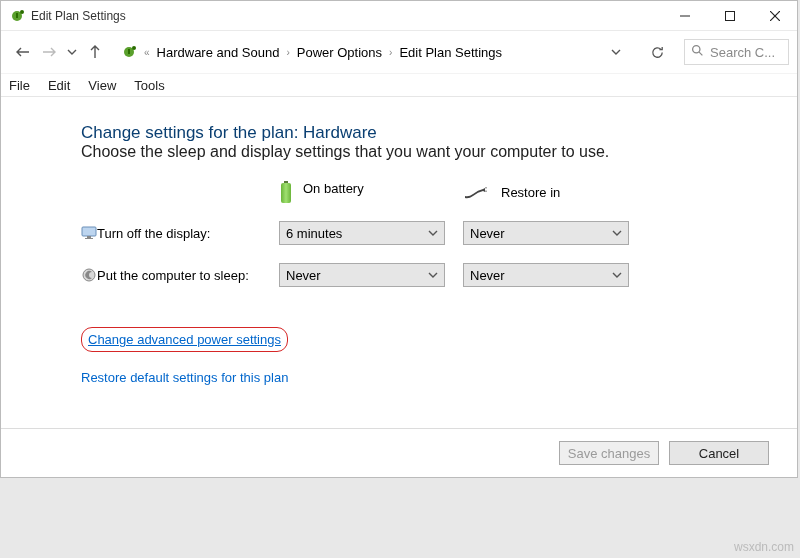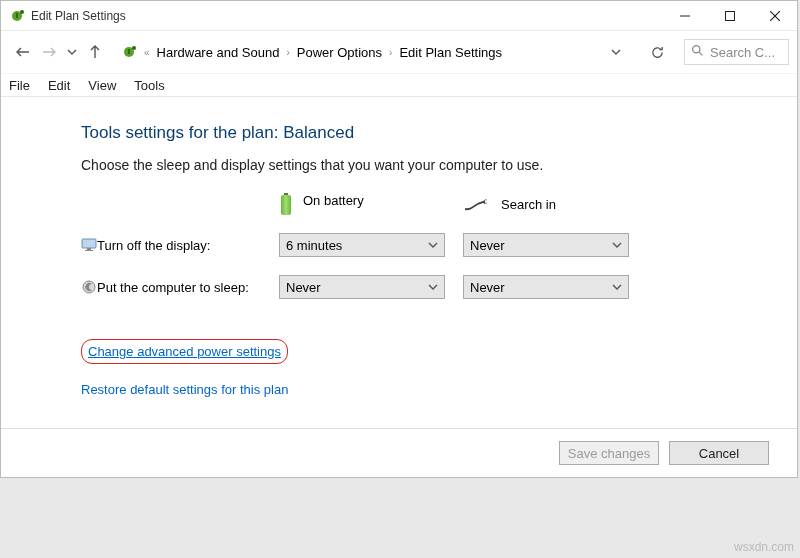--- a/index.html
+++ b/index.html
@@ -151,22 +151,21 @@
       flex: 1;
       padding: 26px 0 0 80px;
       border-bottom: 1px solid #dcdcdc;
       color: #000;
     }
     .page-title {
       color: #0a3f72;
       font-size: 17px;
     }
     .page-sub {
-      margin-top: 14px;
-      font-size: 14px;
+      font-size: 16px;
       color: #222;
     }
     .col-headers {
       display: flex;
       align-items: center;
       margin-top: 20px;
     }
     .col-headers .spacer { width: 198px; }
     .col-headers .col { width: 184px; display:flex; align-items:flex-start; gap:10px; font-size:13px;}
     .battery-icon {
@@ -350,21 +349,21 @@
   </div>
 
   <div class="menubar">
     <span class="menu-item">File</span>
     <span class="menu-item">Edit</span>
     <span class="menu-item">View</span>
     <span class="menu-item">Tools</span>
   </div>
 
   <div class="content">
-    <div class="page-title">Tools settings for the plan: Balanced</div>
+    <div class="page-title">Change settings for the plan: Hardware</div>
     <div class="page-sub">Choose the sleep and display settings that you want your computer to use.</div>
 
     <div class="col-headers">
       <div class="spacer"></div>
       <div class="col">
         <span class="battery-icon">
           <svg viewBox="0 0 14 22">
             <rect x="5" y="0" width="4" height="2" fill="#5a7a3a"></rect>
             <rect x="2" y="2" width="10" height="20" rx="2" fill="url(#bg)"></rect>
             <defs>
@@ -379,21 +378,21 @@
         <span>On battery</span>
       </div>
       <div class="col">
         <span class="plug-icon">
           <svg viewBox="0 0 28 14">
               <path d="M2 11 Q6 12 10 9 Q 15 5 20 4 L22 3 L22 7 L20 6 Q15 7 10 11 Q6 14 2 13 Z" fill="#444"></path>
               <rect x="22" y="2" width="2" height="1.5" fill="#aaa"></rect>
               <rect x="22" y="5.5" width="2" height="1.5" fill="#aaa"></rect>
             </svg>
         </span>
-        <span>Search in</span>
+        <span>Restore in</span>
       </div>
     </div>
 
     <div class="settings-row">
       <div class="row-label">
         <span class="row-icon">
           <svg viewBox="0 0 16 16">
               <rect x="1" y="2" width="14" height="9" rx="1" fill="#bdd5ef" stroke="#6a8fb8"></rect>
               <rect x="6" y="11" width="4" height="2" fill="#888"></rect>
               <rect x="4" y="13" width="8" height="1" fill="#888"></rect>

